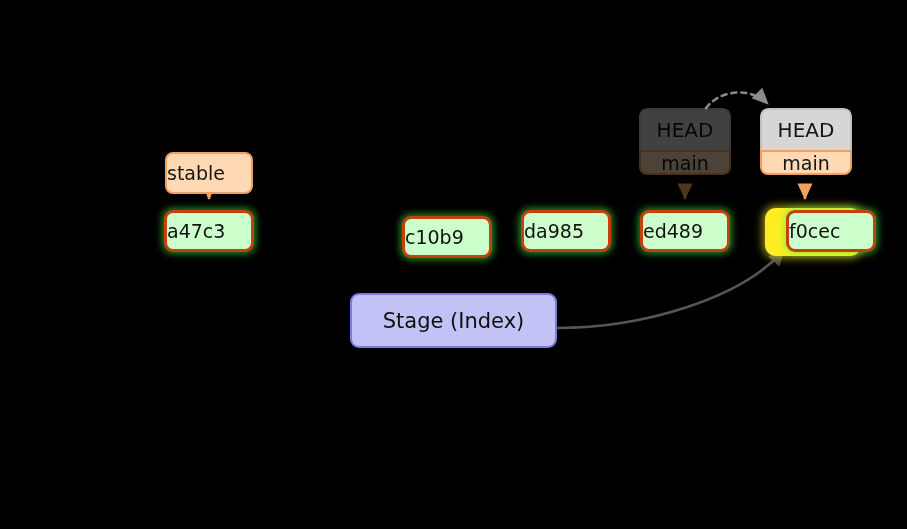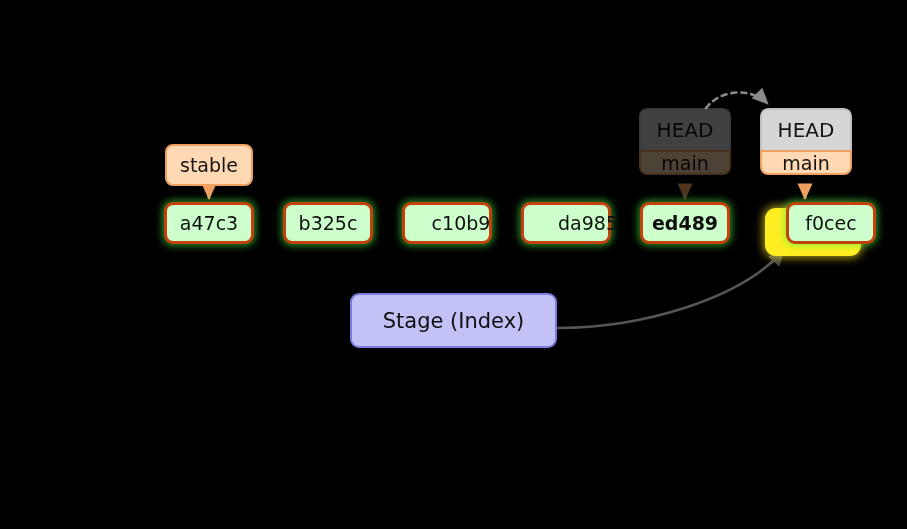--- a/index.html
+++ b/index.html
@@ -19,22 +19,23 @@
     position: absolute;
     left: 0; top: 0;
     width: 907px;
     height: 529px;
   }
   .node {
     position: absolute;
     box-sizing: border-box;
     display: flex;
     align-items: center;
-    justify-content: center;
+    justify-content: flex-start;
     border-radius: 8px;
+    margin-top: 8px;
   }
   
   .commit {
     width: 90px;
     height: 42px;
     background: #ccffcc;
     border: 3px solid #c2410c;
     border-radius: 9px;
     color: #101010;
     font-size: 19px;
@@ -172,30 +173,27 @@
     <path d="M 706 108 C 722 88, 752 88, 768 104" fill="none" stroke="#8a8a8a" stroke-width="2.6" stroke-dasharray="5 5" stroke-linecap="round" marker-end="url(#ah-gray-d)"></path>
 
     <path d="M 557 328 C 640 328, 740 300, 784 250" fill="none" stroke="#555555" stroke-width="2.6" marker-end="url(#ah-gray)"></path>
   </svg>
 
   <div class="highlight-ring" style="left:765px; top:208px;"></div>
 
   <div class="node commit" style="left:164px; top:202px;">
     <span>a47c3</span>
   </div>
-  <div class="node commit" style="left:283px; top:202px;">
-    <span>b325c</span>
-  </div>
-  <div class="node commit" style="left:402px; top:202px;padding-left:28px;">
+  <div class="node commit" style="left:402px; top:208px;">
     <span>c10b9</span>
   </div>
-  <div class="node commit" style="left:521px; top:202px;padding-left:44px;">
+  <div class="node commit" style="left:521px; top:202px;">
     <span>da985</span>
   </div>
-  <div class="node commit" style="left:640px; top:202px;font-weight:bold;">
+  <div class="node commit" style="left:640px; top:202px;">
     <span>ed489</span>
   </div>
   <div class="node commit" style="left:786px; top:202px;">
     <span>f0cec</span>
   </div>
 
   <div class="node tag-stable" style="left:165px; top:144px;">
     <span>stable</span>
   </div>
 

